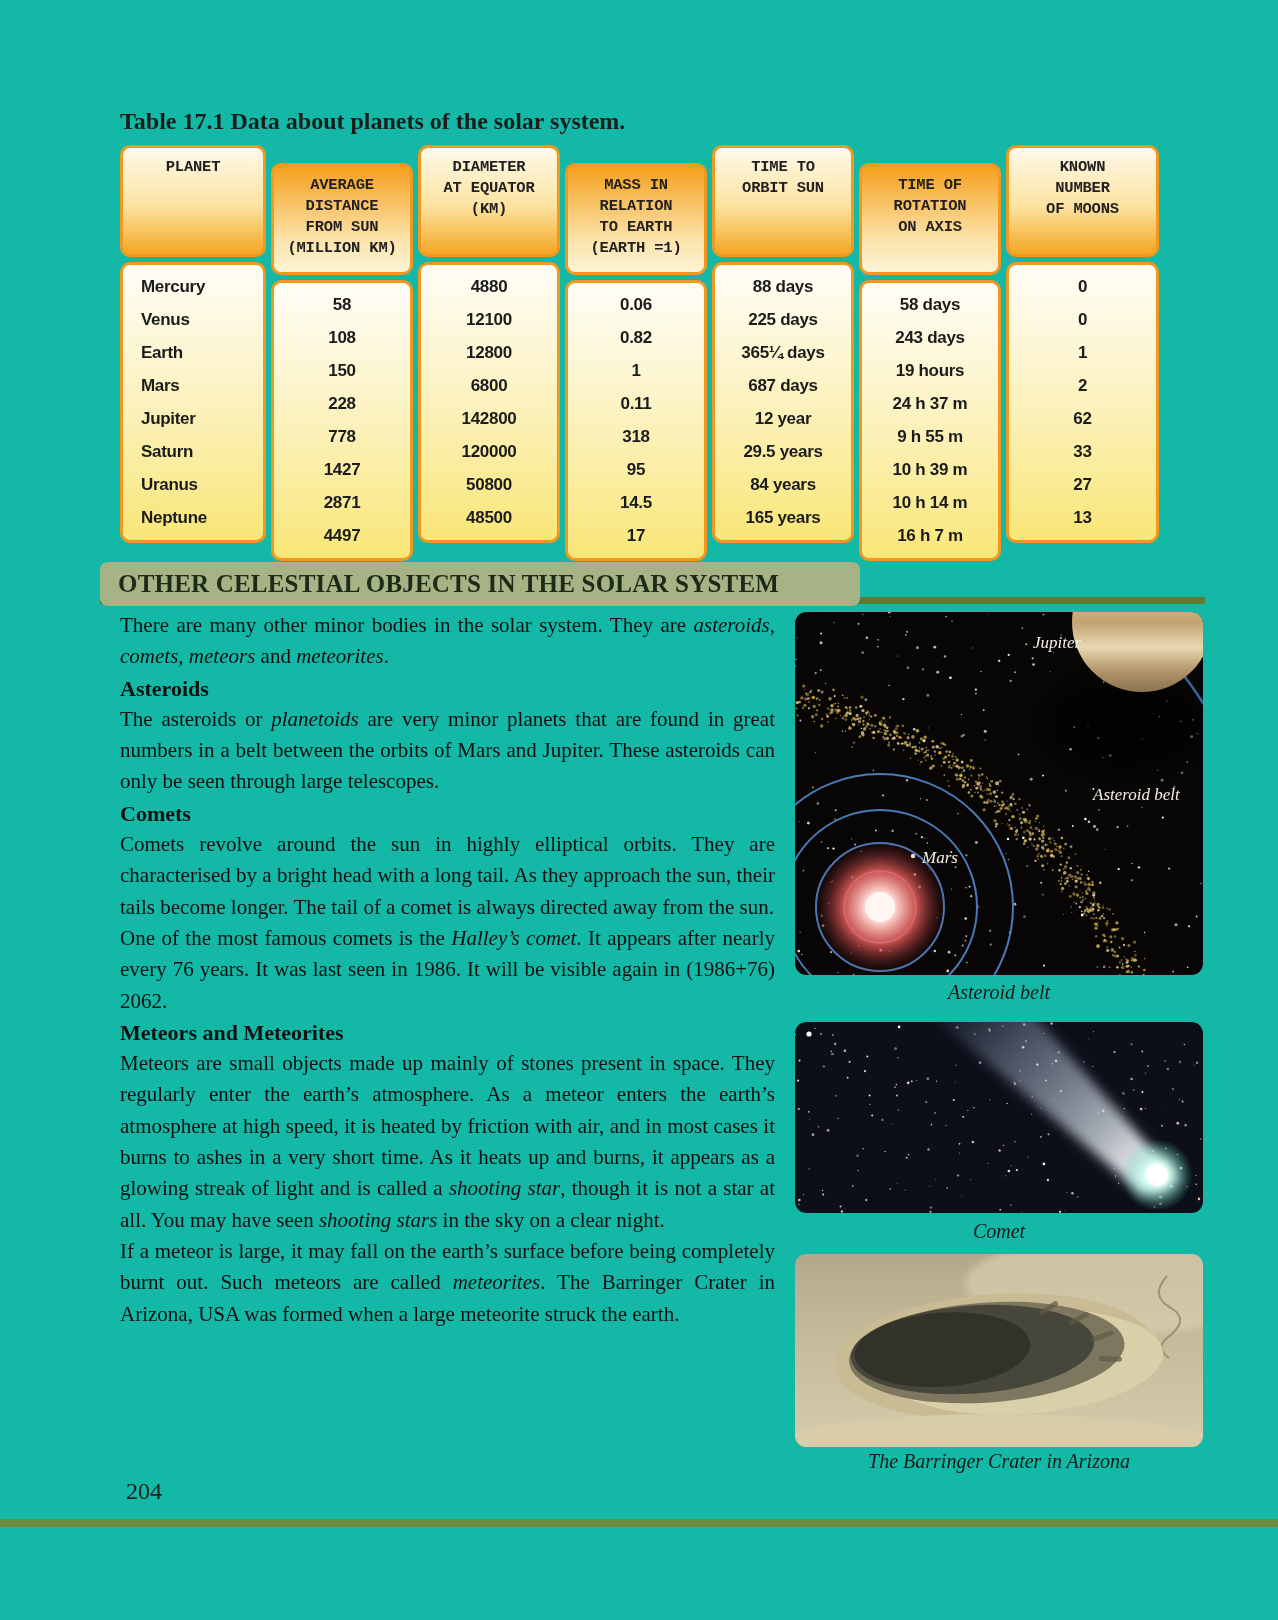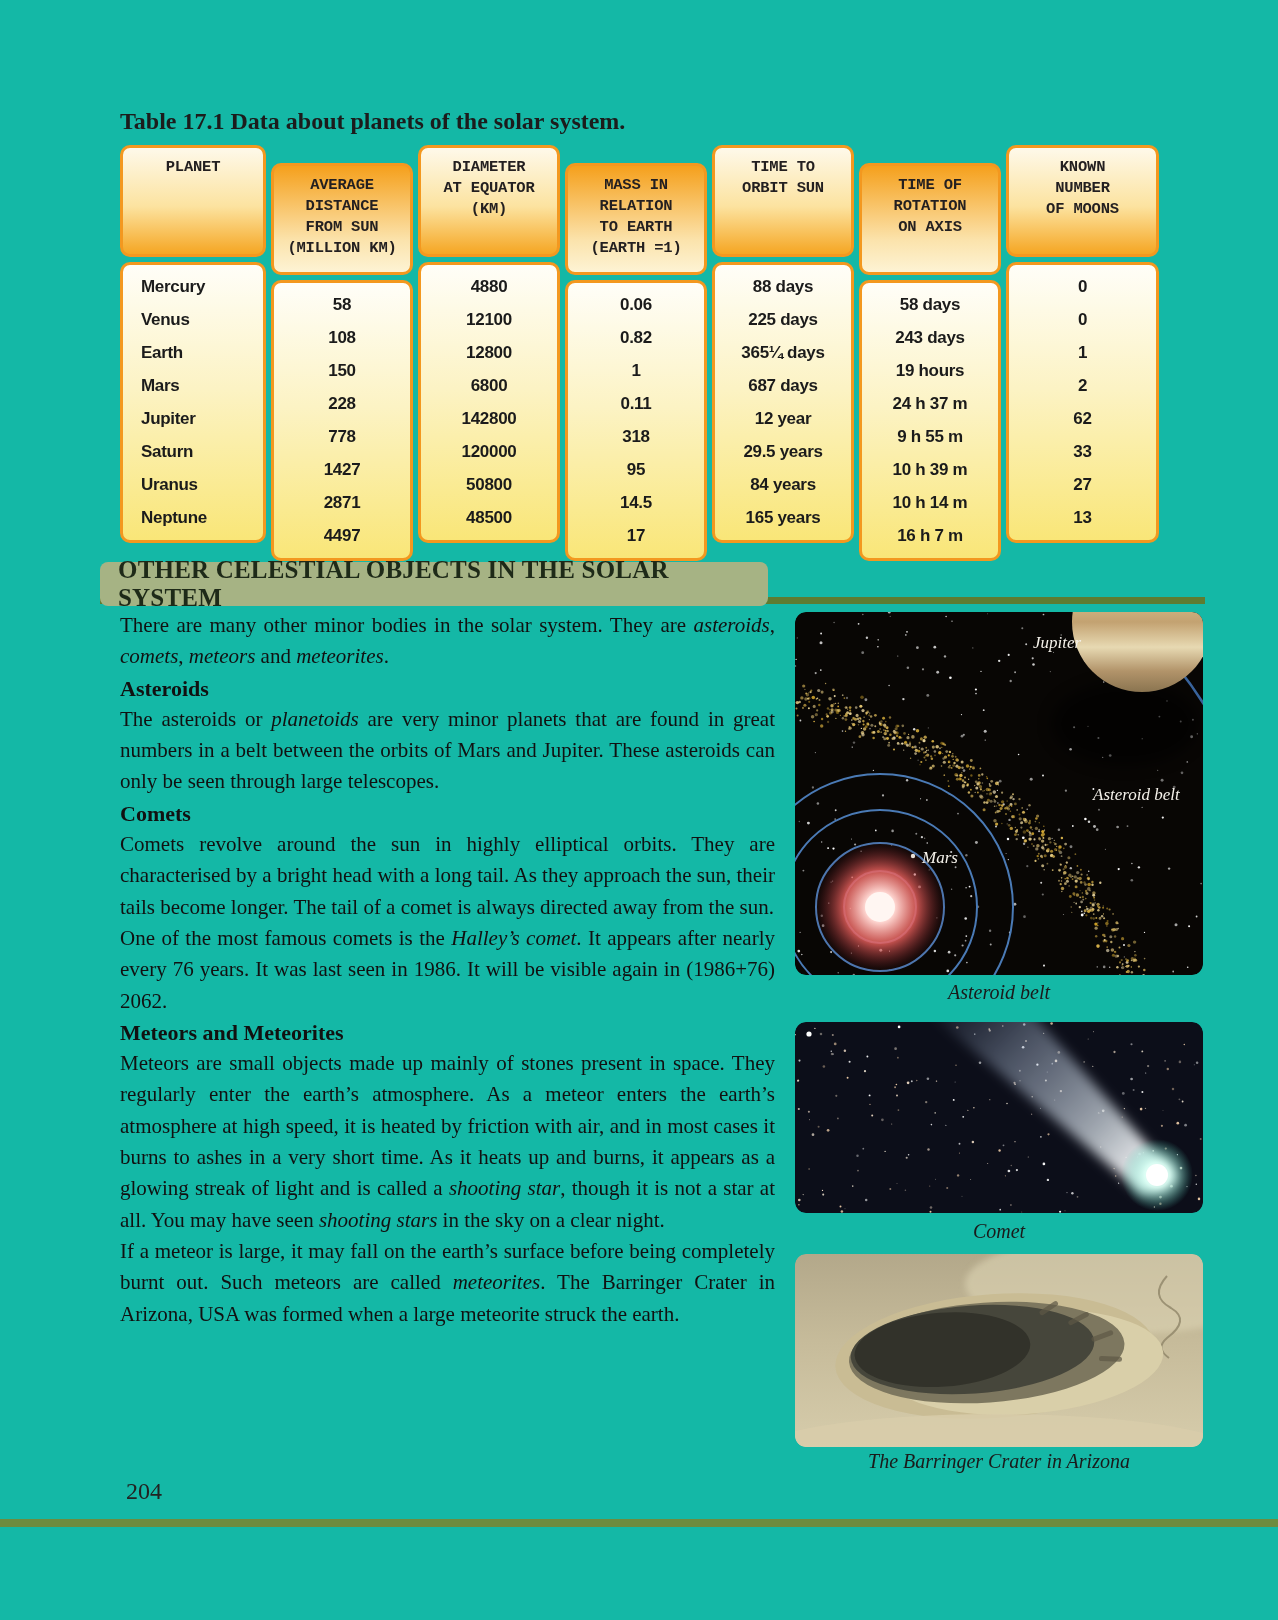--- a/index.html
+++ b/index.html
@@ -21,21 +21,21 @@
   .hdr-orange{background:linear-gradient(180deg,#F5A01C 0%,#FBE3AC 70%,#FDF3D4 100%);margin-top:18px;}
   .bcell{height:281px;border:3px solid #F3981F;border-radius:10px;box-sizing:border-box;
          background:linear-gradient(180deg,#FFFEF8 0%,#FCF3C4 45%,#F9E678 100%);
          display:flex;flex-direction:column;justify-content:center;padding:6px 0;}
   .rcell{height:34px;display:flex;align-items:center;justify-content:center;
          font-family:"Liberation Sans", sans-serif;font-weight:bold;font-size:17px;
          letter-spacing:-0.3px;color:#1b1b1b;}
   .rcell.pname{justify-content:flex-start;padding-left:18px;}
 
   
-  .sec-bar{position:absolute;left:100px;top:562px;width:668px;height:44px;background:#A6B384;
+  .sec-bar{position:absolute;left:100px;top:562px;width:760px;height:44px;background:#A6B384;
            border-radius:8px;display:flex;align-items:center;padding-left:18px;box-sizing:border-box;}
   .sec-bar span{font-size:25px;font-weight:bold;letter-spacing:0.2px;color:#1e2a18;}
   .sec-rule{position:absolute;left:100px;top:597px;width:1105px;height:7px;background:#5E7C31;}
 
   
   .article{position:absolute;left:120px;top:610px;width:655px;font-size:21px;line-height:31.3px;
            text-align:justify;color:#111;}
   .article p{margin:0;}
   .article h3{margin:0;font-size:22px;line-height:31.3px;font-weight:bold;text-align:left;}
   .article em{font-style:italic;}

